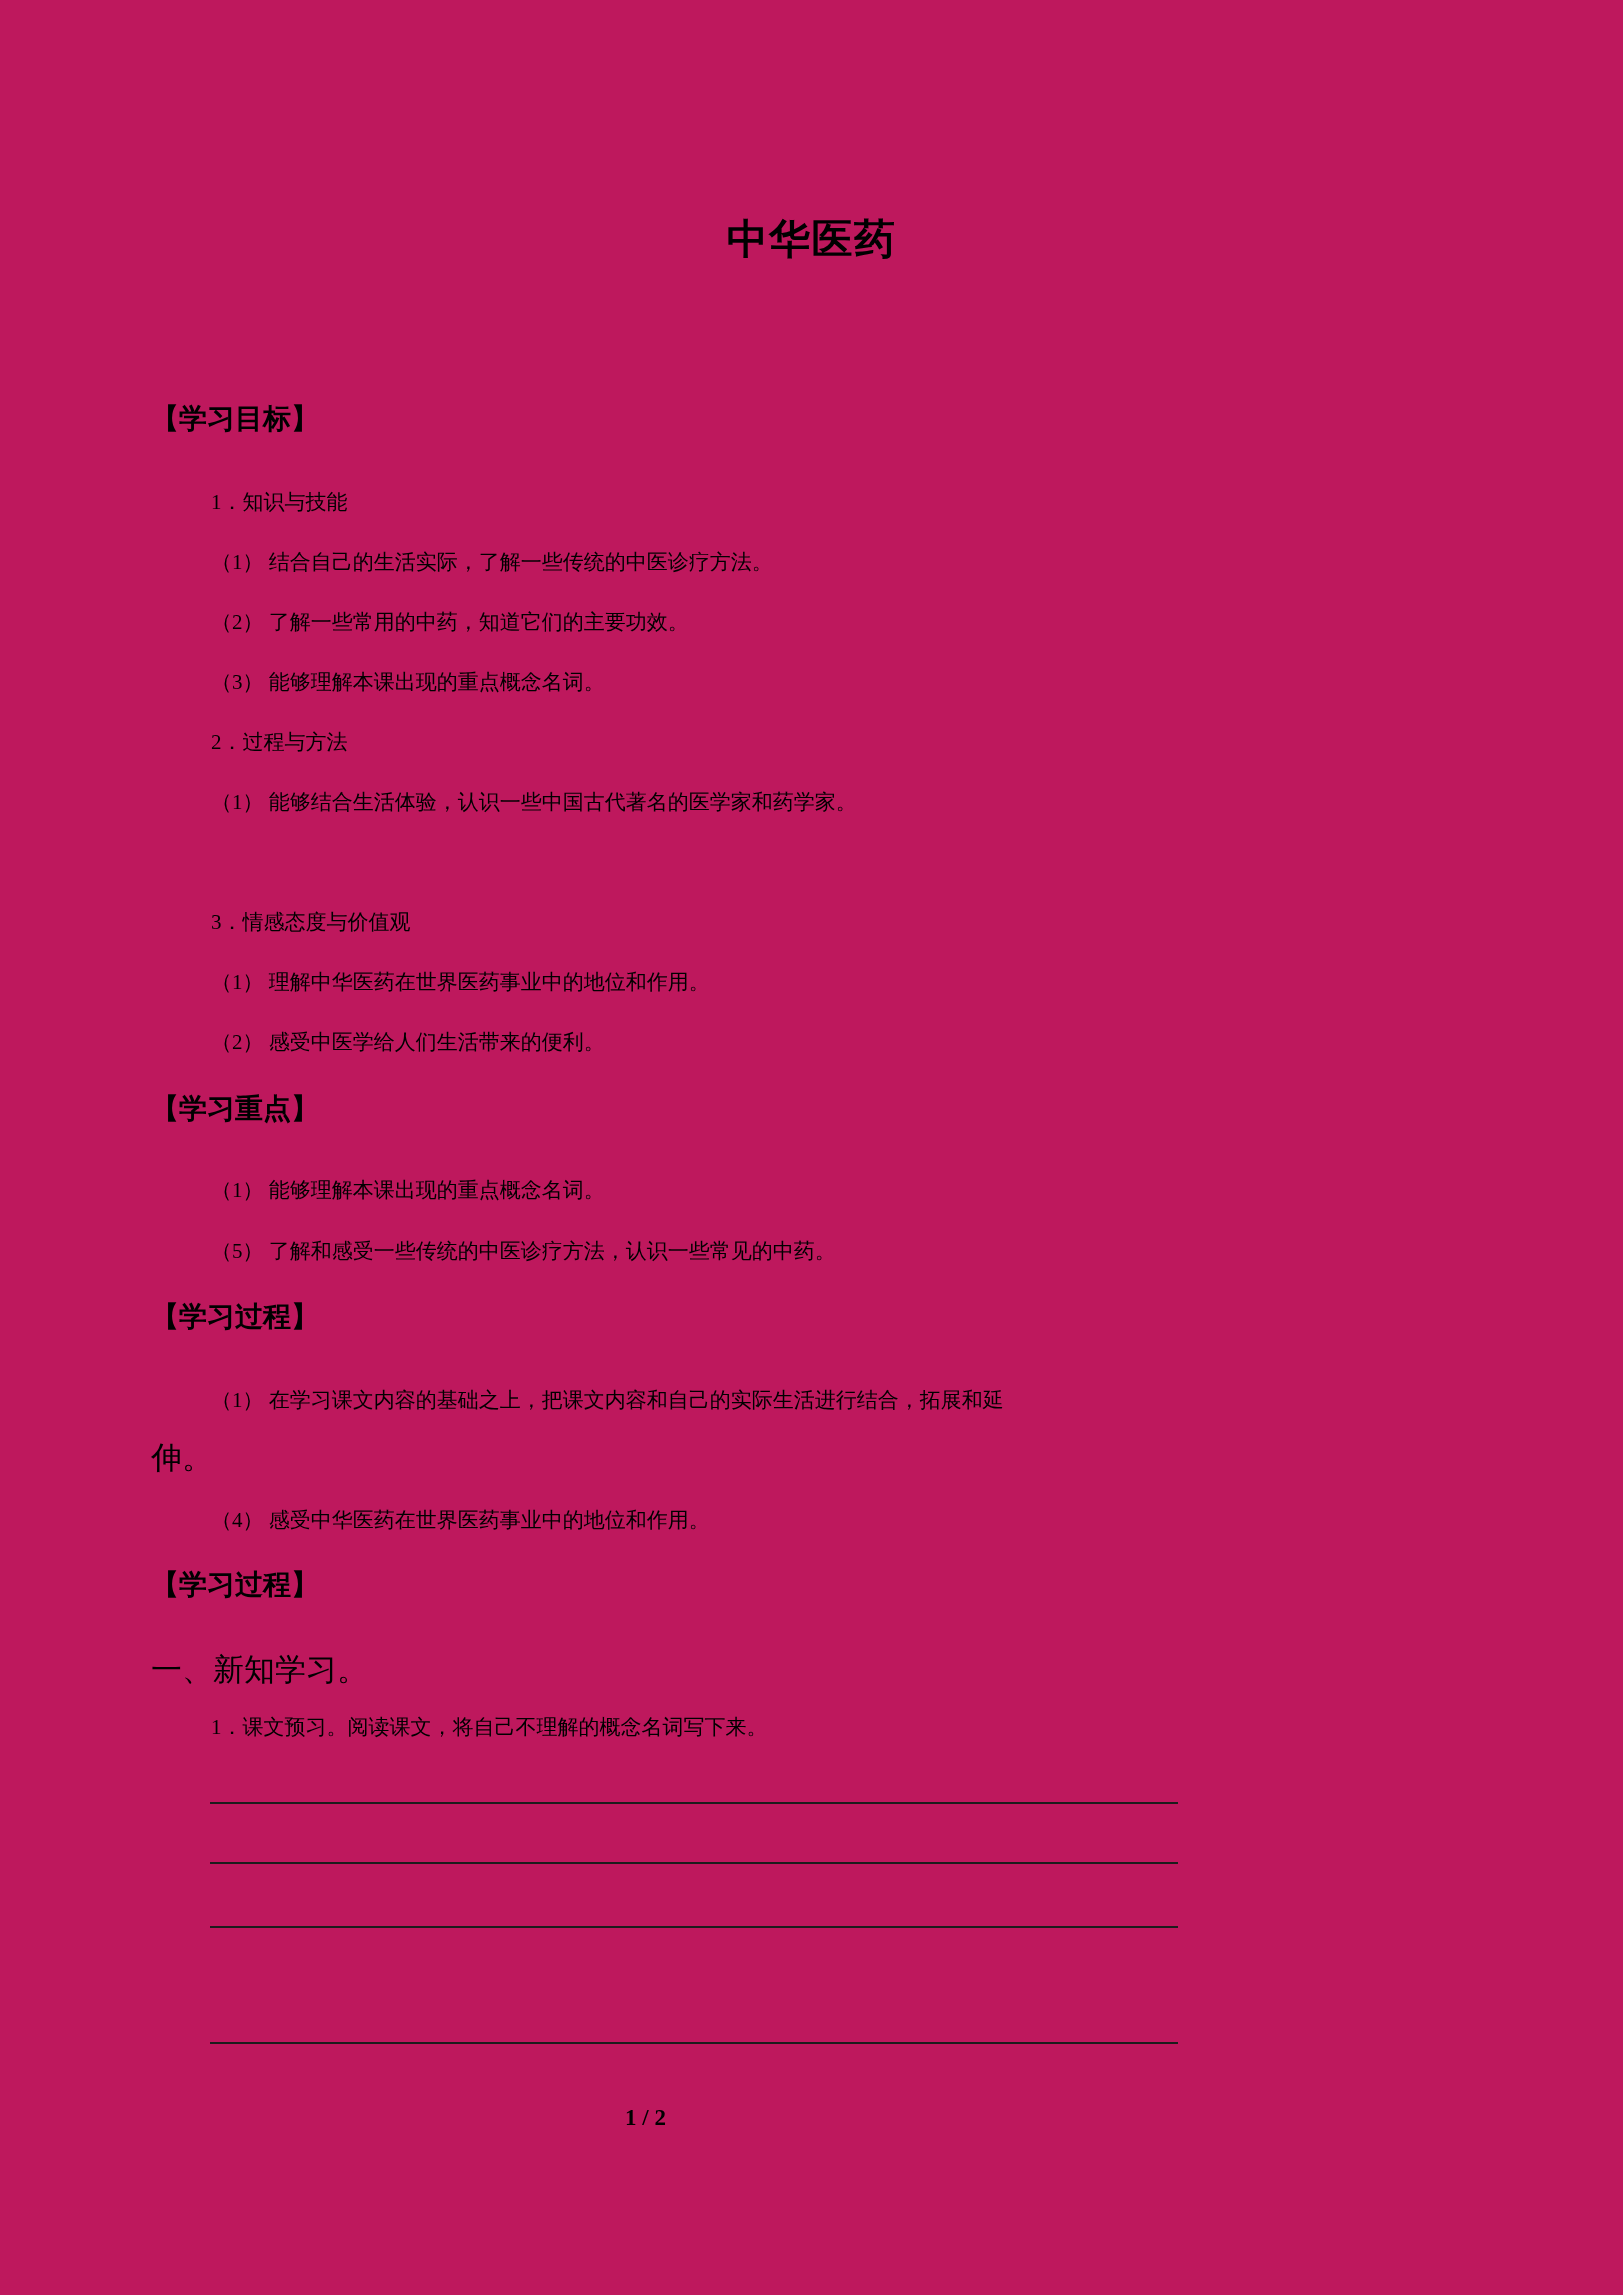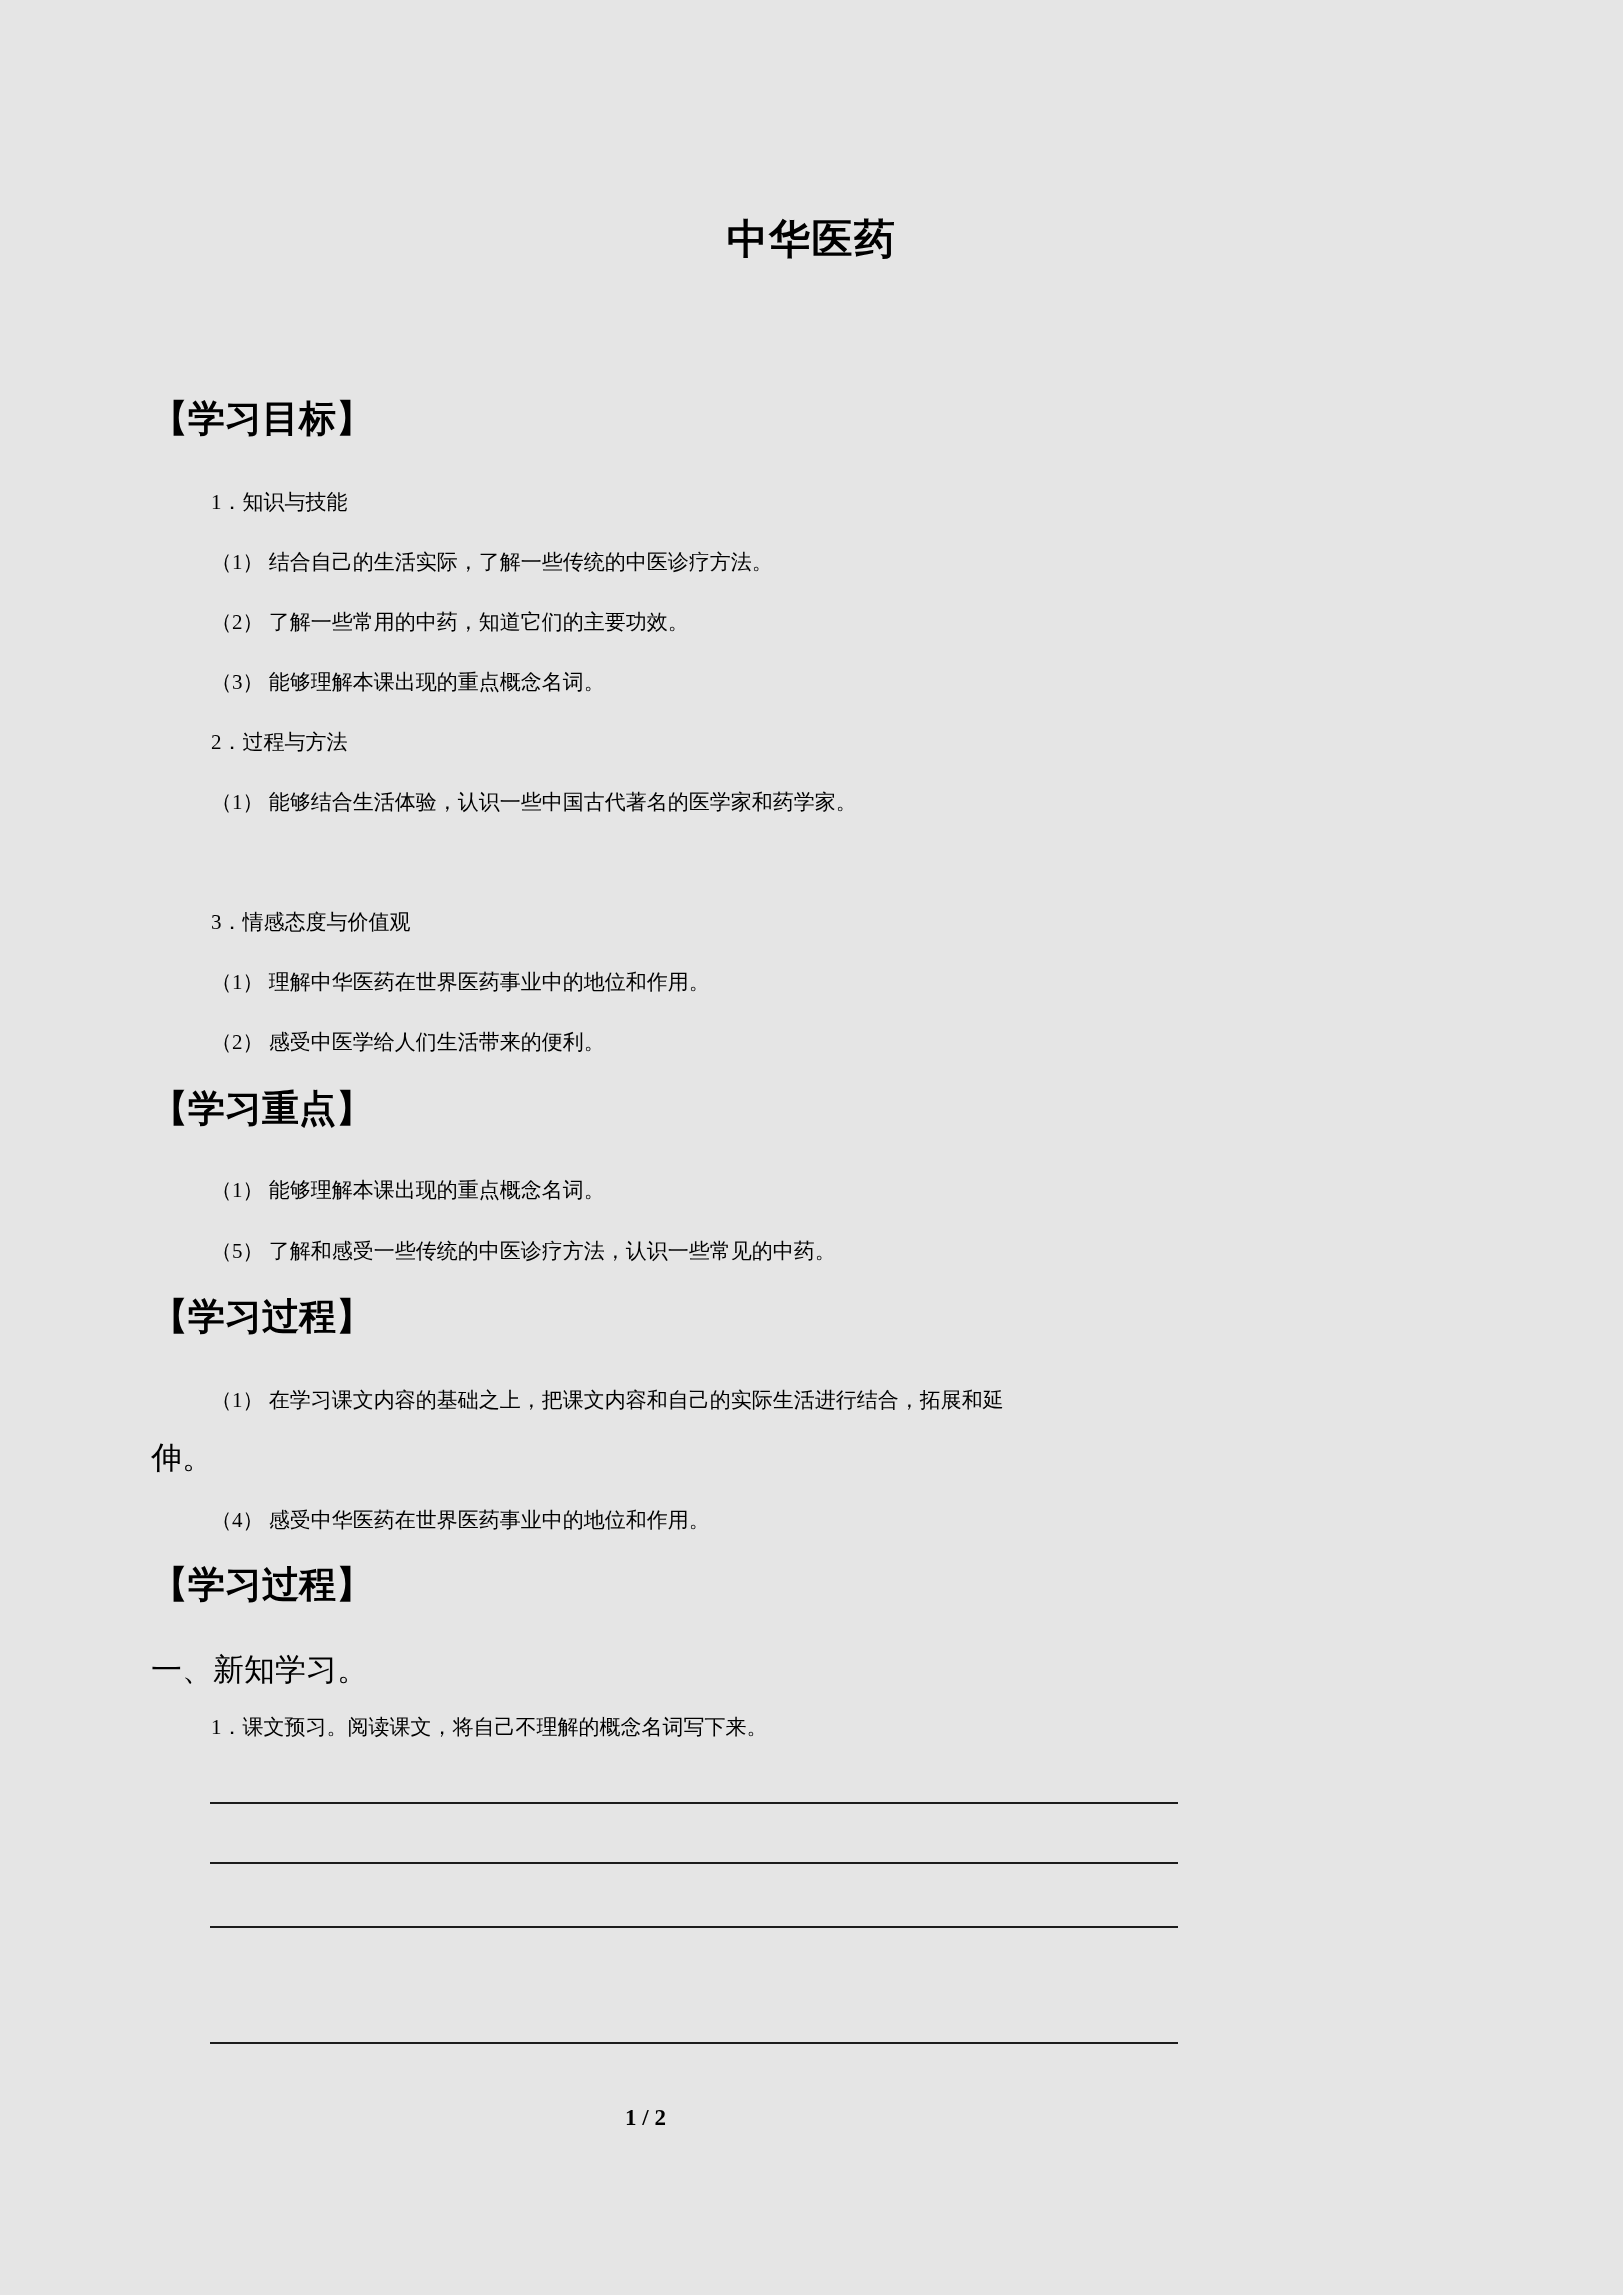--- a/index.html
+++ b/index.html
@@ -4,21 +4,21 @@
 <style>
   html, body {
     margin: 0;
     padding: 0;
     background: #ffffff;
   }
   .page {
     position: relative;
     width: 1623px;
     height: 2295px;
-    background: #e5e5e5;
+    background: #be185d;
     font-family: "Liberation Serif", "DejaVu Serif", serif;
     color: #000000;
     overflow: hidden;
   }
   .doc-title {
     position: absolute;
     left: 0;
     width: 1623px;
     text-align: center;
     font-size: 41px;
@@ -26,21 +26,21 @@
     font-weight: bold;
     letter-spacing: 1.4px;
     white-space: pre;
   }
   .line {
     position: absolute;
     white-space: pre;
   }
   .heading {
     left: 151px;
-    font-size: 37px;
+    font-size: 28px;
     line-height: 44px;
     font-weight: bold;
   }
   .item {
     left: 211px;
     font-size: 21px;
     line-height: 42px;
   }
   .noindent {
     left: 151px;

